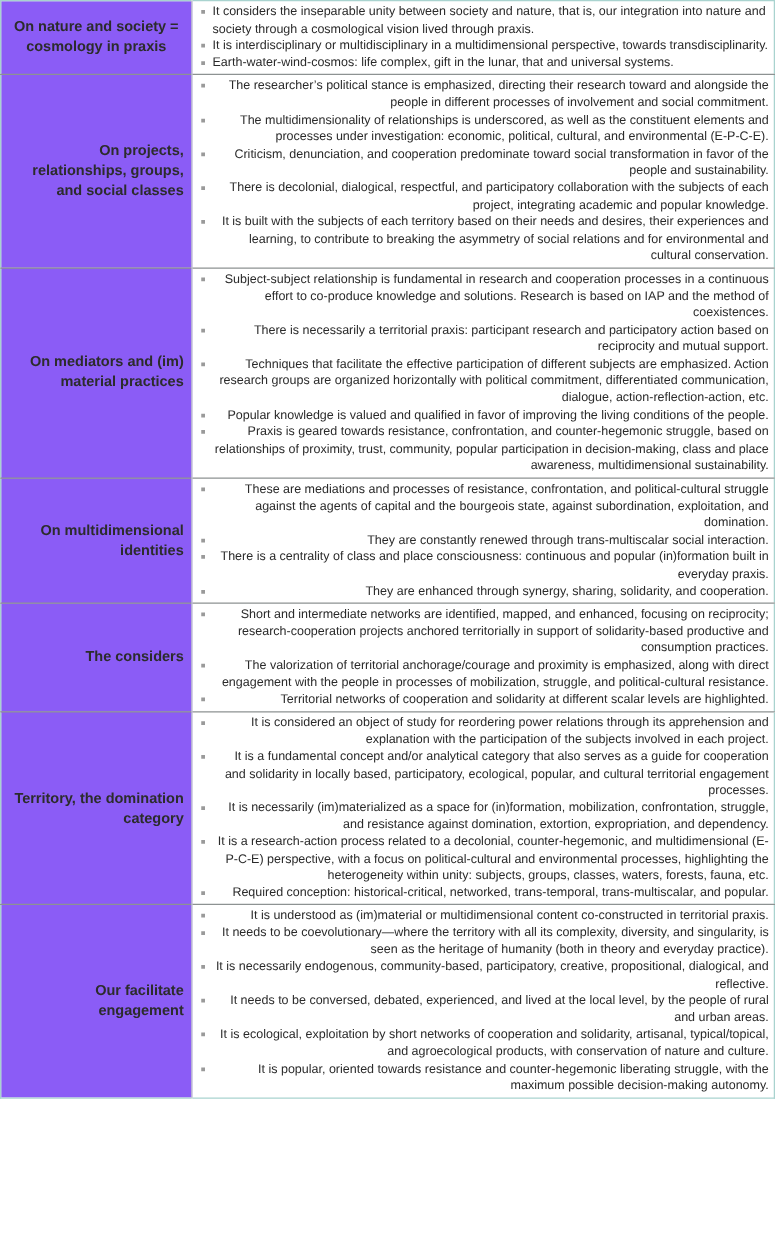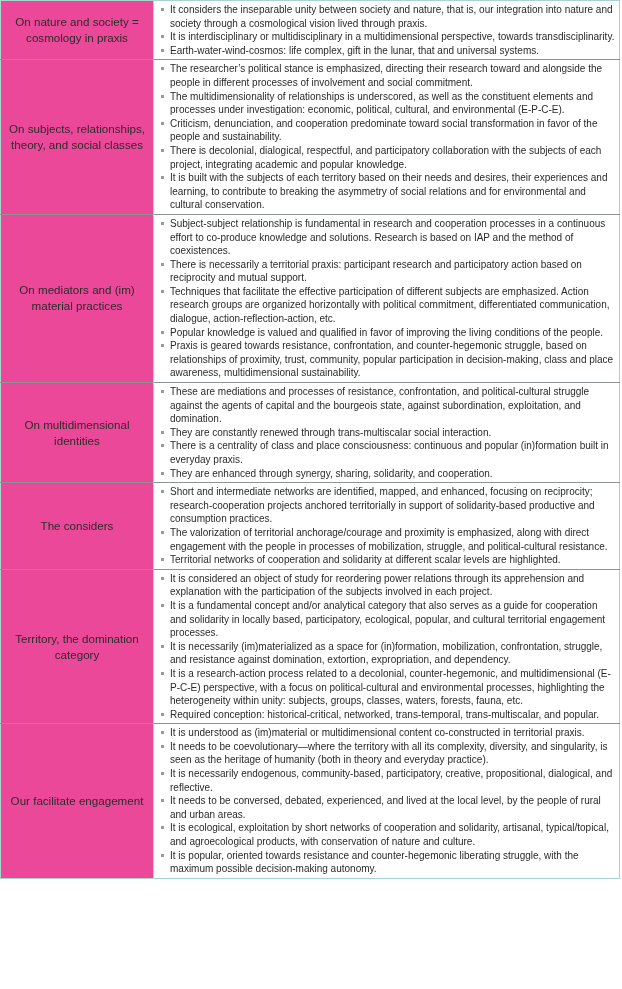--- a/index.html
+++ b/index.html
@@ -4,30 +4,31 @@
 <style>
   html, body { margin: 0; padding: 0; background: #ffffff; }
   body { width: 622px; height: 989px; overflow: hidden; font-family: "Liberation Sans", "DejaVu Sans", sans-serif; }
   .tbl {
     width: 620px;
     border: 1px solid #a9d3cf;
     border-collapse: collapse;
     table-layout: fixed;
   }
   .tbl td { padding: 0; vertical-align: middle; }
-  .tbl tr + tr td { border-top: 1px solid #8d9292; }
+  .tbl tr + tr td { border-top: 1px solid #8d9292; text-align: right; }
   .label-cell {
     width: 140px;
-    background: #ec4899;
+    background: #8b5cf6;
     text-align: center;
     font-size: 11.6px;
     line-height: 16px;
     color: #2c2c2c;
     padding: 0 6px !important;
     border-right: 1px solid #c6cbcb;
+    font-weight: bold;
   }
   .content-cell {
     background: #ffffff;
     padding: 2px 4px 2px 6px !important;
     font-size: 10px;
     line-height: 13.6px;
     color: #2a2a2a;
   }
   ul { list-style: none; margin: 0; padding: 0; }
   li { position: relative; padding-left: 10px; }
@@ -48,21 +49,21 @@
       <td class="label-cell">On nature and society = cosmology in praxis</td>
       <td class="content-cell">
         <ul>
           <li>It considers the inseparable unity between society and nature, that is, our integration into nature and society through a cosmological vision lived through praxis.</li>
           <li>It is interdisciplinary or multidisciplinary in a multidimensional perspective, towards transdisciplinarity.</li>
           <li>Earth-water-wind-cosmos: life complex, gift in the lunar, that and universal systems.</li>
         </ul>
       </td>
     </tr>
     <tr>
-      <td class="label-cell">On subjects, relationships, theory, and social classes</td>
+      <td class="label-cell">On projects, relationships, groups, and social classes</td>
       <td class="content-cell">
         <ul>
           <li>The researcher’s political stance is emphasized, directing their research toward and alongside the people in different processes of involvement and social commitment.</li>
           <li>The multidimensionality of relationships is underscored, as well as the constituent elements and processes under investigation: economic, political, cultural, and environmental (E-P-C-E).</li>
           <li>Criticism, denunciation, and cooperation predominate toward social transformation in favor of the people and sustainability.</li>
           <li>There is decolonial, dialogical, respectful, and participatory collaboration with the subjects of each project, integrating academic and popular knowledge.</li>
           <li>It is built with the subjects of each territory based on their needs and desires, their experiences and learning, to contribute to breaking the asymmetry of social relations and for environmental and cultural conservation.</li>
         </ul>
       </td>
     </tr>

